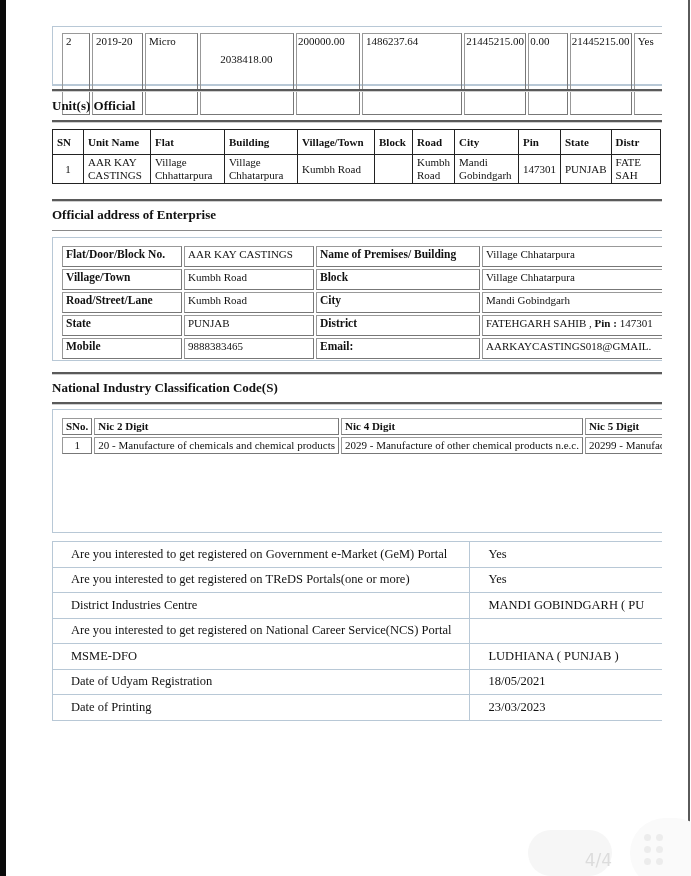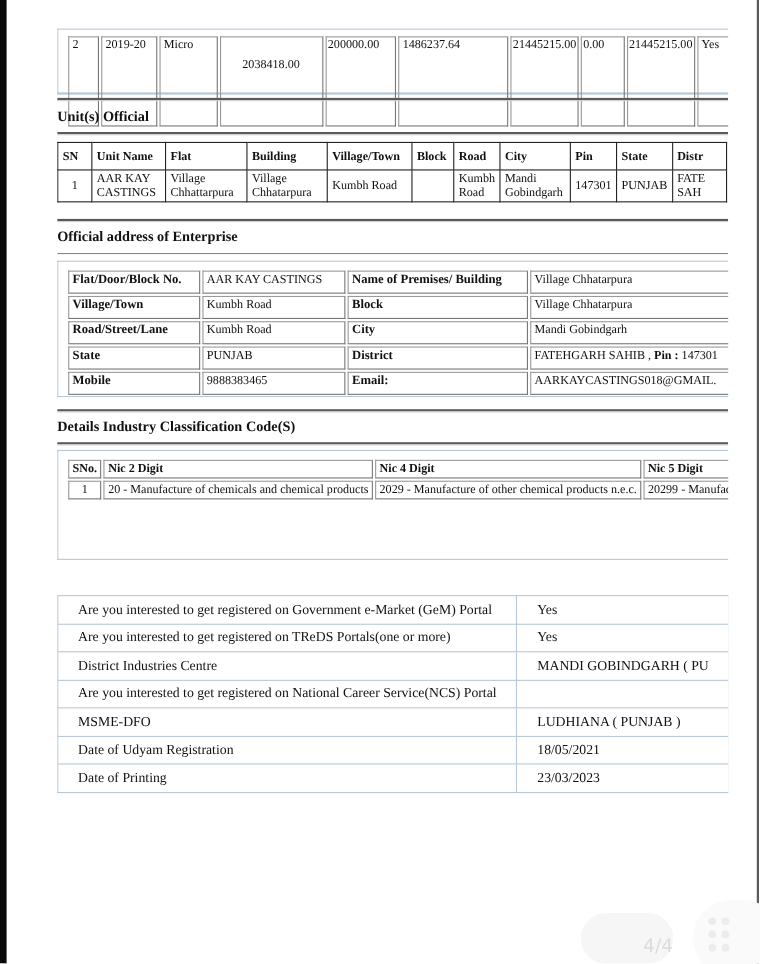--- a/index.html
+++ b/index.html
@@ -36,21 +36,21 @@
   table.solid { border-collapse: collapse; font-size: 11px; }
   table.solid td, table.solid th { border: 1px solid #222; padding: 1px 4px; line-height: 13px; }
   table.solid th { height: 22px; text-align: left; }
 
   
   .addr-frame { position: absolute; left: 0; top: 237px; width: 620px; height: 124px; }
   .addr-frame table { position: absolute; left: 7px; top: 6px; width: 680px; }
   .addr-frame td { height: 17px; font-size: 11px; padding: 1px 3px; }
 
   
-  .nic-frame { position: absolute; left: 0; top: 409px; width: 620px; height: 100px; }
+  .nic-frame { position: absolute; left: 0; top: 409px; width: 620px; height: 124px; }
   .nic-frame table { position: absolute; left: 7px; top: 6px; }
   .nic-frame td, .nic-frame th { font-size: 11px; line-height: 13px; }
   .nic-frame td { vertical-align: middle; white-space: normal; }
 
   
   .q-table { position: absolute; left: 0; top: 541px; border-collapse: collapse; font-size: 12.5px; }
   .q-table td { border: 1px solid #b8c8d6; height: 24.5px; padding: 0 18px; white-space: nowrap; }
   .q-table td.q { width: 424px; }
   .q-table td.a { width: 176px; overflow: hidden; }
 
@@ -161,21 +161,21 @@
         <th>Mobile</th>
         <td>9888383465</td>
         <th>Email:</th>
         <td>AARKAYCASTINGS018@GMAIL.</td>
       </tr>
     </tbody>
       </table>
   </div>
 
   <div class="hr" style="position:absolute;top:372px;left:0;width:610px"></div>
-  <div class="section-title" style="top:380px">Details Industry Classification Code(S)</div>
+  <div class="section-title" style="top:380px">National Industry Classification Code(S)</div>
   <div class="hr" style="position:absolute;top:402px;left:0;width:610px"></div>
 
   <div class="nic-frame frame">
     <table class="grid">
       <tbody>
           <tr>
         <th style="width:26px">SNo.</th>
         <th style="width:94px">Nic 2 Digit</th>
         <th style="width:94px">Nic 4 Digit</th>
         <th style="width:316px">Nic 5 Digit</th>

